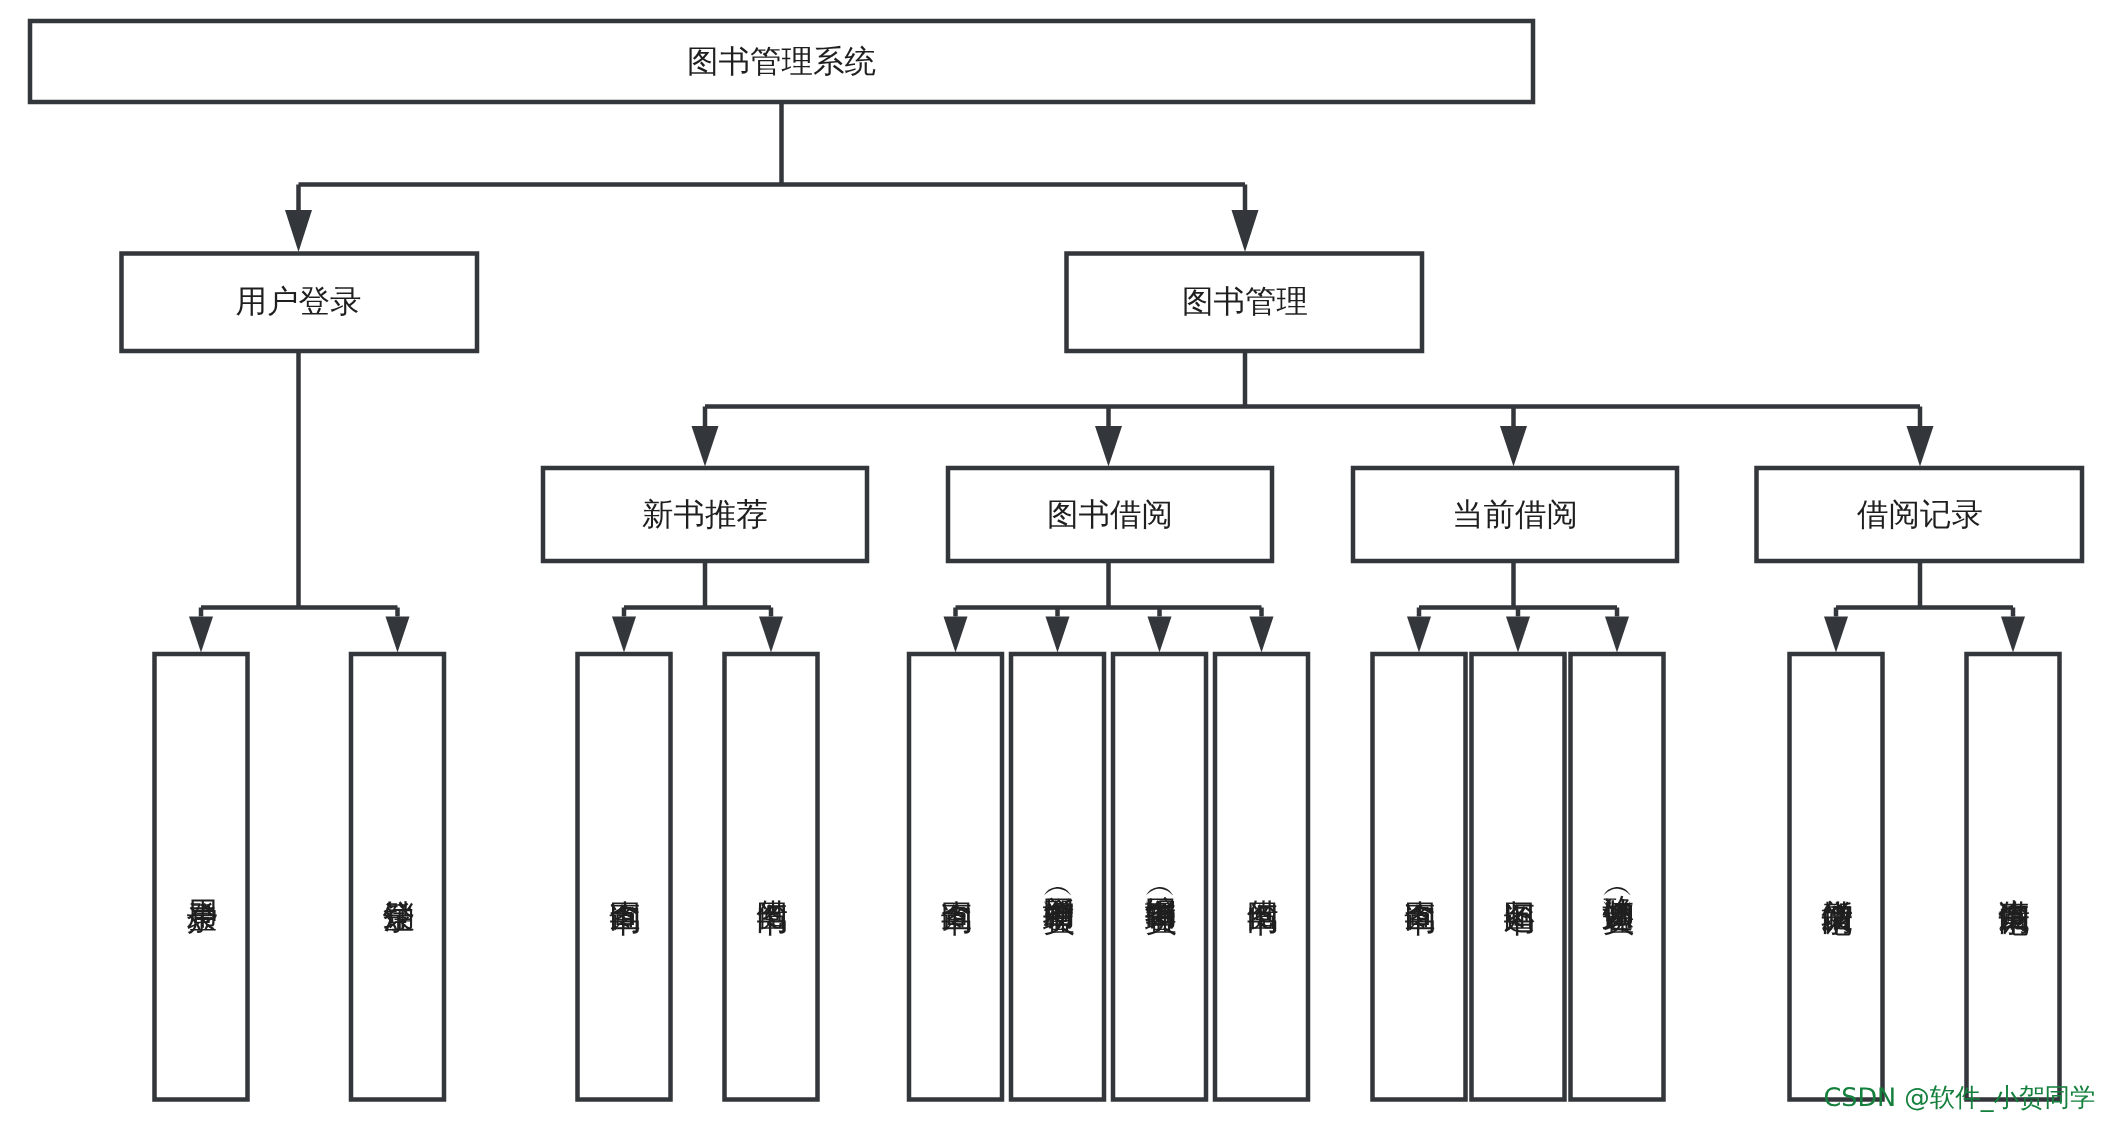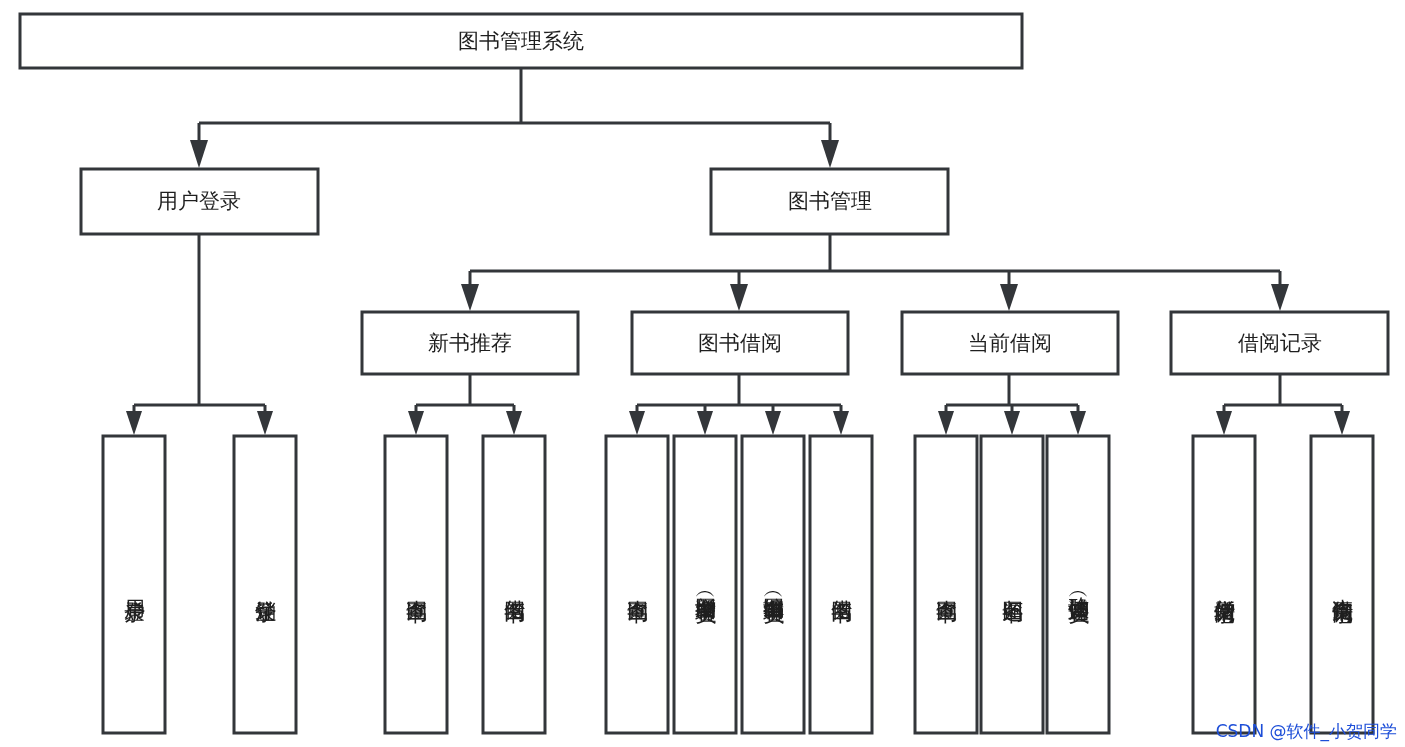--- a/index.html
+++ b/index.html
@@ -62,21 +62,21 @@
     letter-spacing: 1px;
     white-space: nowrap;
     pointer-events: none;
   }
   .watermark {
     position: absolute;
     right: 8px;
     bottom: 4px;
     font-family: "DejaVu Sans", "Liberation Sans", sans-serif;
     font-size: 17px;
-    color: #1d4ed8;
+    color: #15803d;
     white-space: nowrap;
     user-select: none;
   }
 </style>
 </head>
 <body>
 
 <div id="diagram-root">
 
   <svg id="flow" viewBox="0 0 1405 747" xmlns="http://www.w3.org/2000/svg">

